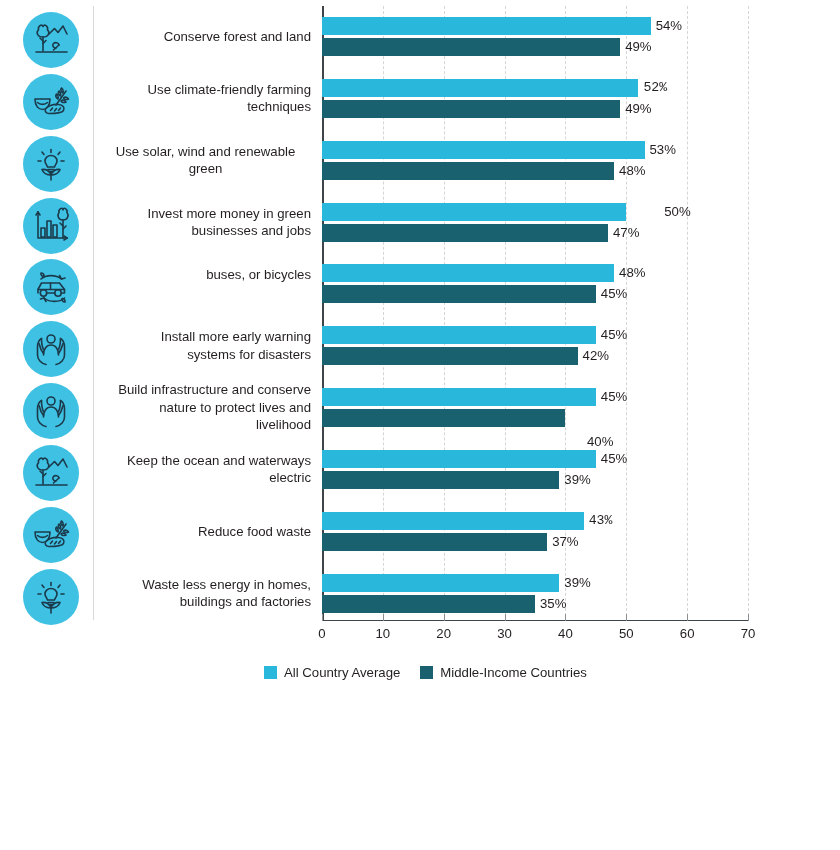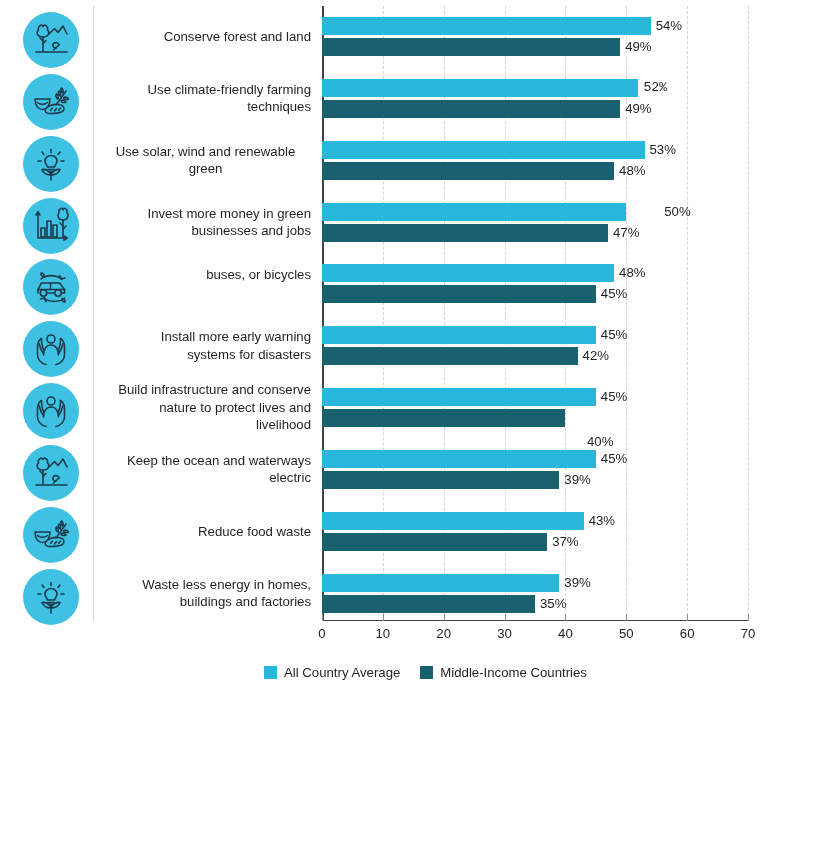--- a/index.html
+++ b/index.html
@@ -419,21 +419,21 @@
       <div class="bar-value" style="left: 260.6px; top: 341.25px;">42%</div>
       <div class="bar light" title="Build infrastructure and conserve nature to protect lives and livelihood — All Country Average: 45%" style="left: 0px; top: 382.1px; width: 273.857px; background: rgb(42, 183, 220);"></div>
       <div class="bar-value" style="left: 278.857px; top: 382.1px;">45%</div>
       <div class="bar dark" title="Build infrastructure and conserve nature to protect lives and livelihood — Middle-Income Countries: 40%" style="left: 0px; top: 403.1px; width: 243.429px; background: rgb(25, 97, 111);"></div>
       <div class="bar-value" style="left: 265px; top: 403.1px; margin-top: 24px;">40%</div>
       <div class="bar light" title="Keep the ocean and waterways healthy — All Country Average: 45%" style="left: 0px; top: 443.95px; width: 273.857px; background: rgb(42, 183, 220);"></div>
       <div class="bar-value" style="left: 278.857px; top: 443.95px;">45%</div>
       <div class="bar dark" title="Keep the ocean and waterways healthy — Middle-Income Countries: 39%" style="left: 0px; top: 464.95px; width: 237.343px; background: rgb(25, 97, 111);"></div>
       <div class="bar-value" style="left: 242.343px; top: 464.95px;">39%</div>
       <div class="bar light" title="Reduce food waste — All Country Average: 43%" style="left: 0px; top: 505.8px; width: 261.686px; background: rgb(42, 183, 220);"></div>
-      <div class="bar-value" style="left: 266.686px; top: 505.8px;">43%</div>
+      <div class="bar-value" style="left: 266.686px; top: 505.8px; font-family: Liberation Mono, monospace;">43%</div>
       <div class="bar dark" title="Reduce food waste — Middle-Income Countries: 37%" style="left: 0px; top: 526.8px; width: 225.171px; background: rgb(25, 97, 111);"></div>
       <div class="bar-value" style="left: 230.171px; top: 526.8px;">37%</div>
       <div class="bar light" title="Waste less energy in homes, buildings and factories — All Country Average: 39%" style="left: 0px; top: 567.65px; width: 237.343px; background: rgb(42, 183, 220);"></div>
       <div class="bar-value" style="left: 242.343px; top: 567.65px;">39%</div>
       <div class="bar dark" title="Waste less energy in homes, buildings and factories — Middle-Income Countries: 35%" style="left: 0px; top: 588.65px; width: 213px; background: rgb(25, 97, 111);"></div>
       <div class="bar-value" style="left: 218px; top: 588.65px;">35%</div>
     </div>
 
   <div id="xaxis-labels">
       <div class="xtick" style="left: 0px;">0</div>

